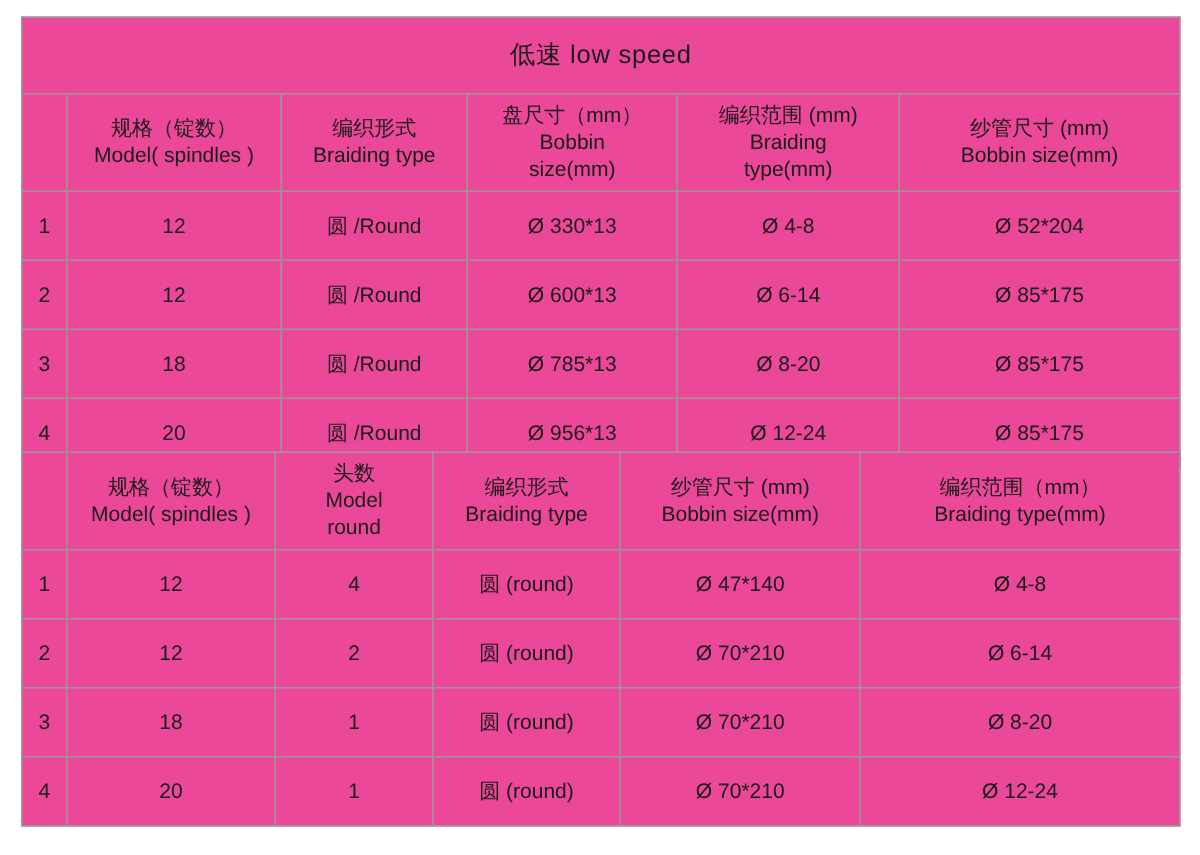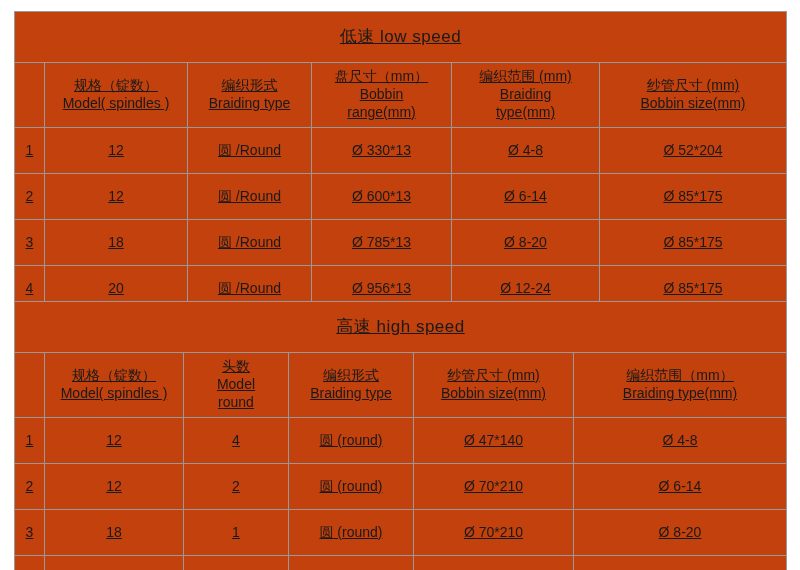--- a/index.html
+++ b/index.html
@@ -11,22 +11,21 @@
     width: 800px;
     height: 570px;
     font-family: "Liberation Sans", sans-serif;
     color: #1a1a1a;
     position: relative;
     overflow: hidden;
   }
   .spec-table {
     border-collapse: collapse;
     table-layout: fixed;
-    background: #c2410c;
-    text-decoration: underline;
+    background: #ec4899;
   }
   .spec-table td, .spec-table th {
     border: 1px solid #999999;
     text-align: center;
     vertical-align: middle;
     font-weight: normal;
     color: #1a1a1a;
     padding: 4px 2px;
     line-height: 1.28;
   }
@@ -99,21 +98,21 @@
         <span class="l1">规格（锭数）</span>
         <span class="l2">Model( spindles )</span>
       </td>
       <td class="head-cell">
         <span class="l1">编织形式</span>
         <span class="l2">Braiding type</span>
       </td>
       <td class="head-cell">
         <span class="l1">盘尺寸（mm）</span>
         <span class="l2">Bobbin</span>
-        <span class="l3">range(mm)</span>
+        <span class="l3">size(mm)</span>
       </td>
       <td class="head-cell">
         <span class="l1">编织范围 (mm)</span>
         <span class="l2">Braiding</span>
         <span class="l3">type(mm)</span>
       </td>
       <td class="head-cell">
         <span class="l1">纱管尺寸 (mm)</span>
         <span class="l2">Bobbin size(mm)</span>
       </td>
@@ -157,23 +156,20 @@
   <colgroup>
     <col class="c0">
       <col class="c1">
       <col class="c2">
       <col class="c3">
       <col class="c4">
       <col class="c5">
   </colgroup>
   <tbody>
     <tr>
-      <td class="title-cell" colspan="6">高速 high speed</td>
-    </tr>
-    <tr>
       <td class="head-cell"></td>
       <td class="head-cell">
         <span class="l1">规格（锭数）</span>
         <span class="l2">Model( spindles )</span>
       </td>
       <td class="head-cell">
         <span class="l1">头数</span>
         <span class="l2">Model</span>
         <span class="l3">round</span>
       </td>

